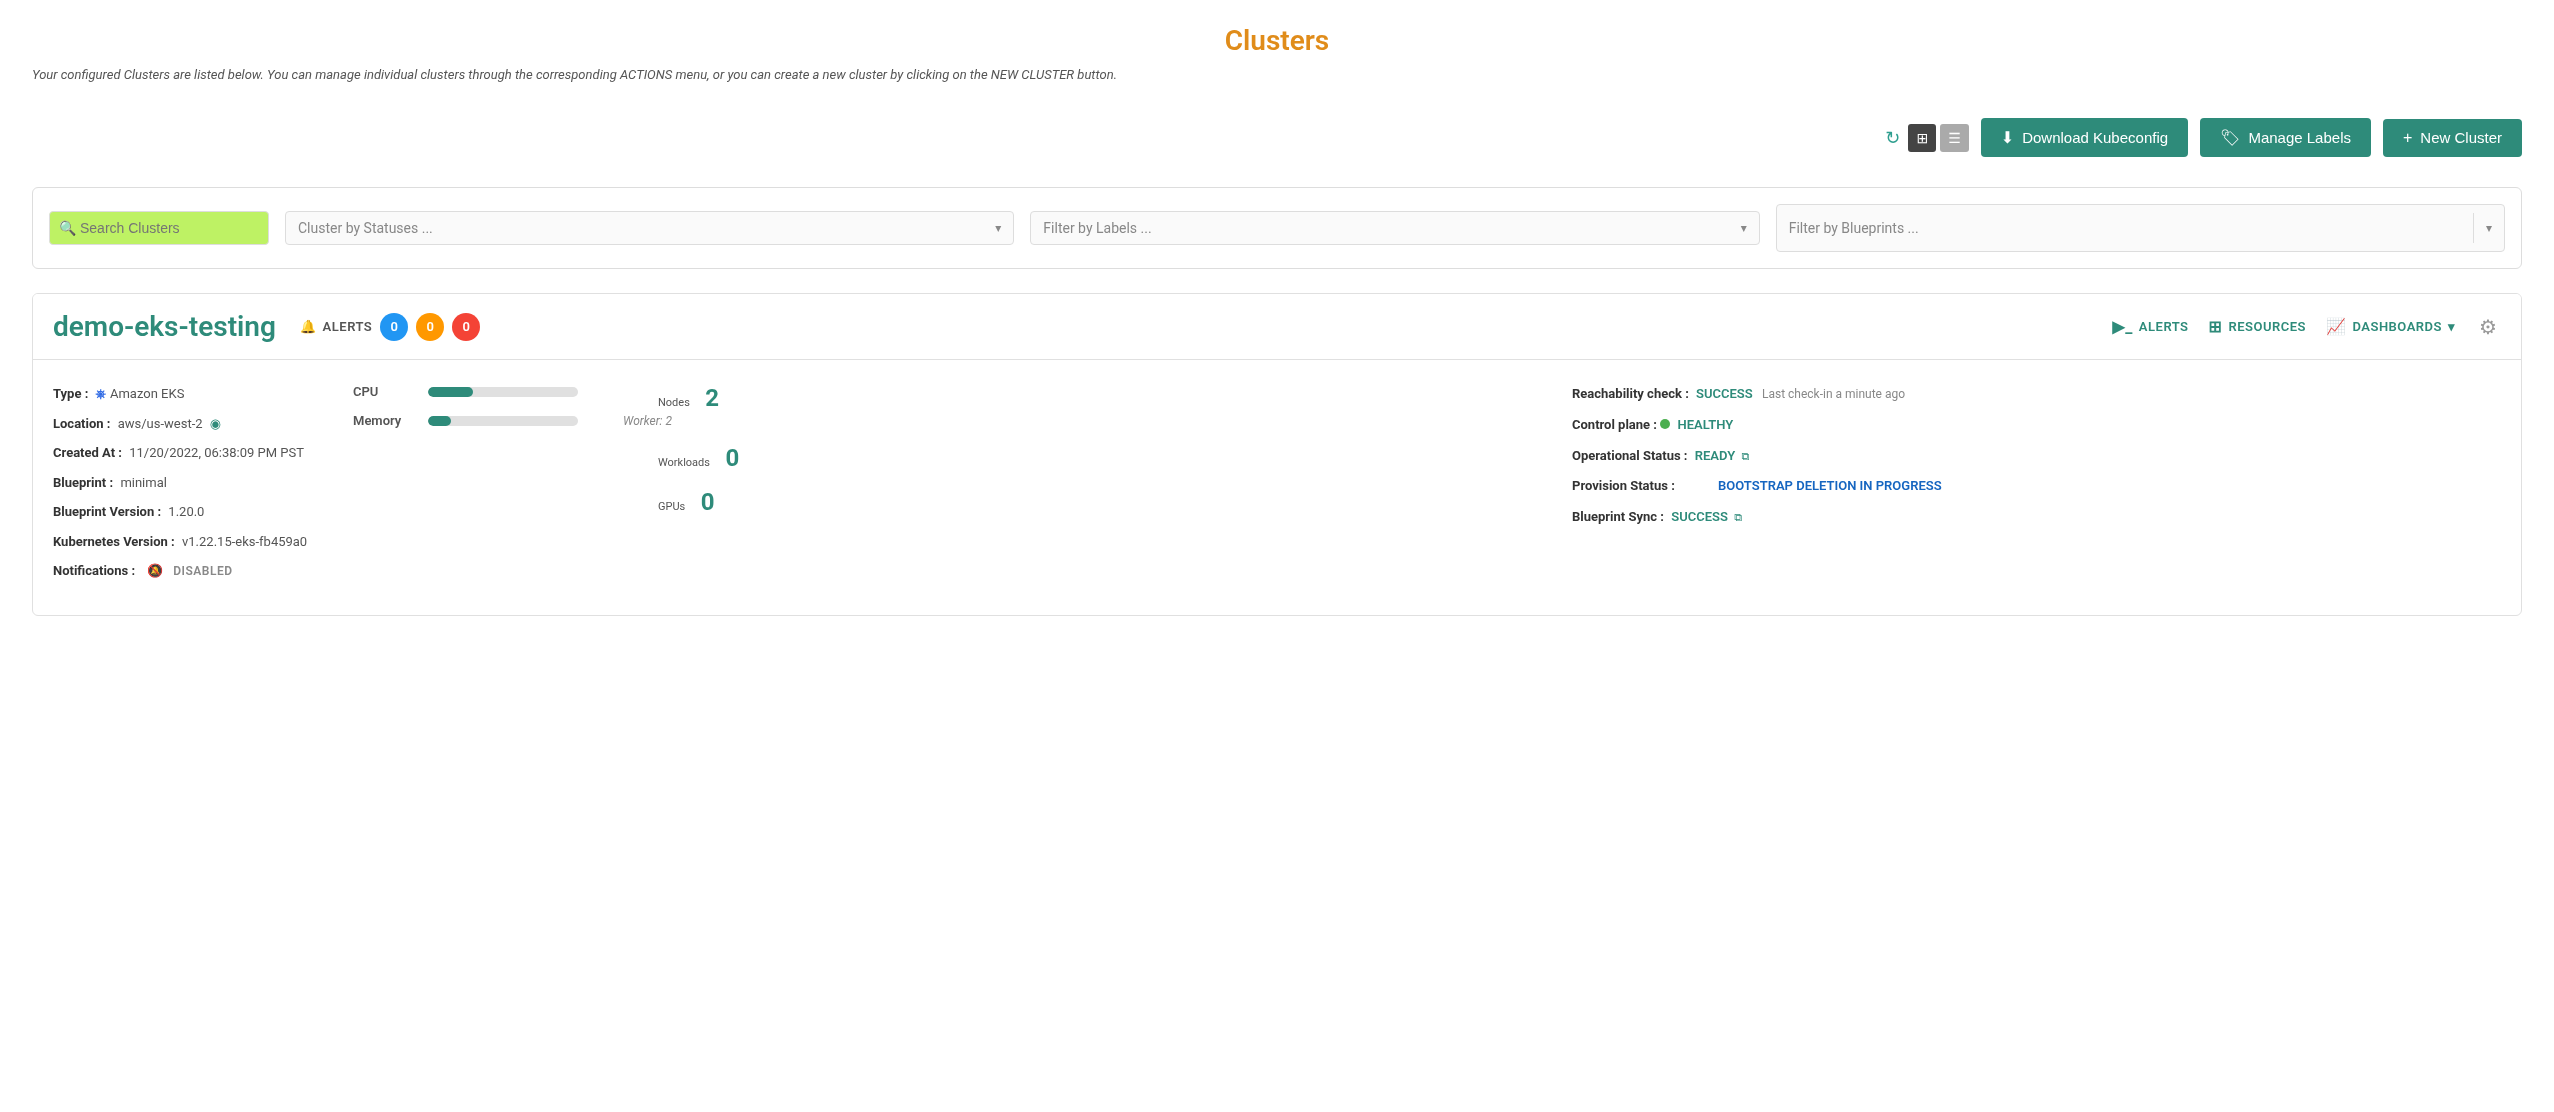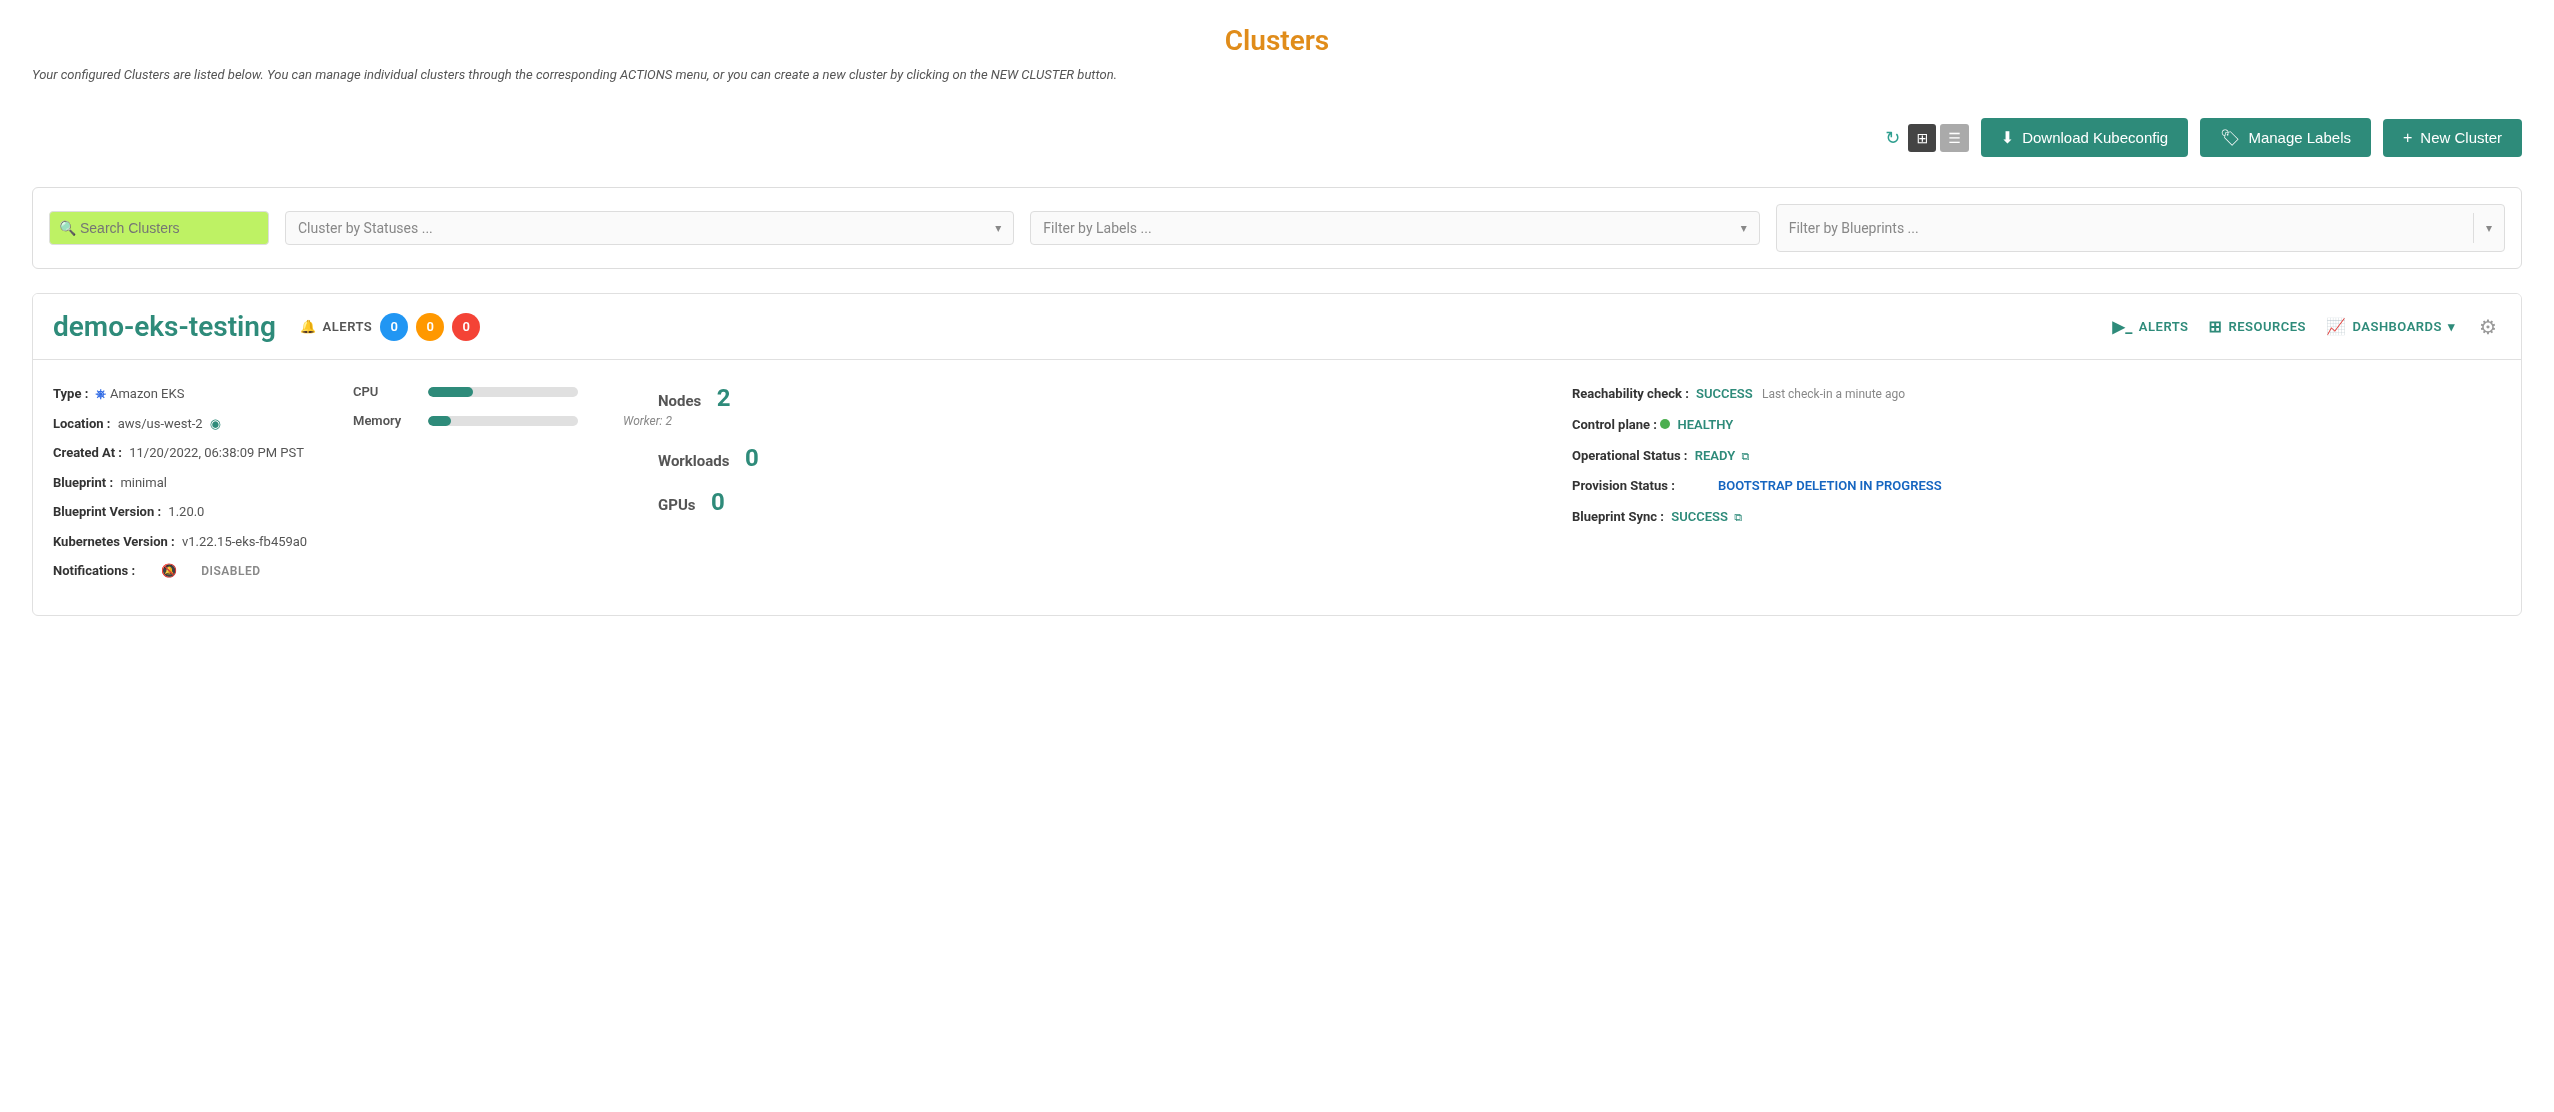--- a/index.html
+++ b/index.html
@@ -260,23 +260,23 @@
       border-radius: 5px;
       background: #2e8b7a;
     }
     .metrics-col {
       padding: 0 20px;
     }
     .metric-row {
       margin-bottom: 16px;
     }
     .metric-label {
-      font-weight: 700;
+      font-weight: 400;
       color: #555;
-      font-size: 15px;
+      font-size: 11px;
       padding-left: 35px;
     }
     .metric-value {
       font-size: 24px;
       font-weight: 700;
       color: #2e8b7a;
       display: inline-block;
       margin-left: 12px;
     }
     .metric-sub {
@@ -327,21 +327,21 @@
       margin-right: 4px;
     }
     .external-link-icon {
       font-size: 11px;
       color: #2e8b7a;
       margin-left: 3px;
     }
     .notifications-row {
       display: flex;
       align-items: center;
-      gap: 20px;
+      gap: 6px;
       font-size: 13px;
     }
     .disabled-text {
       color: #888;
       font-weight: 600;
       font-size: 12px;
       letter-spacing: 0.5px;
     }
   </style>
 </head>

